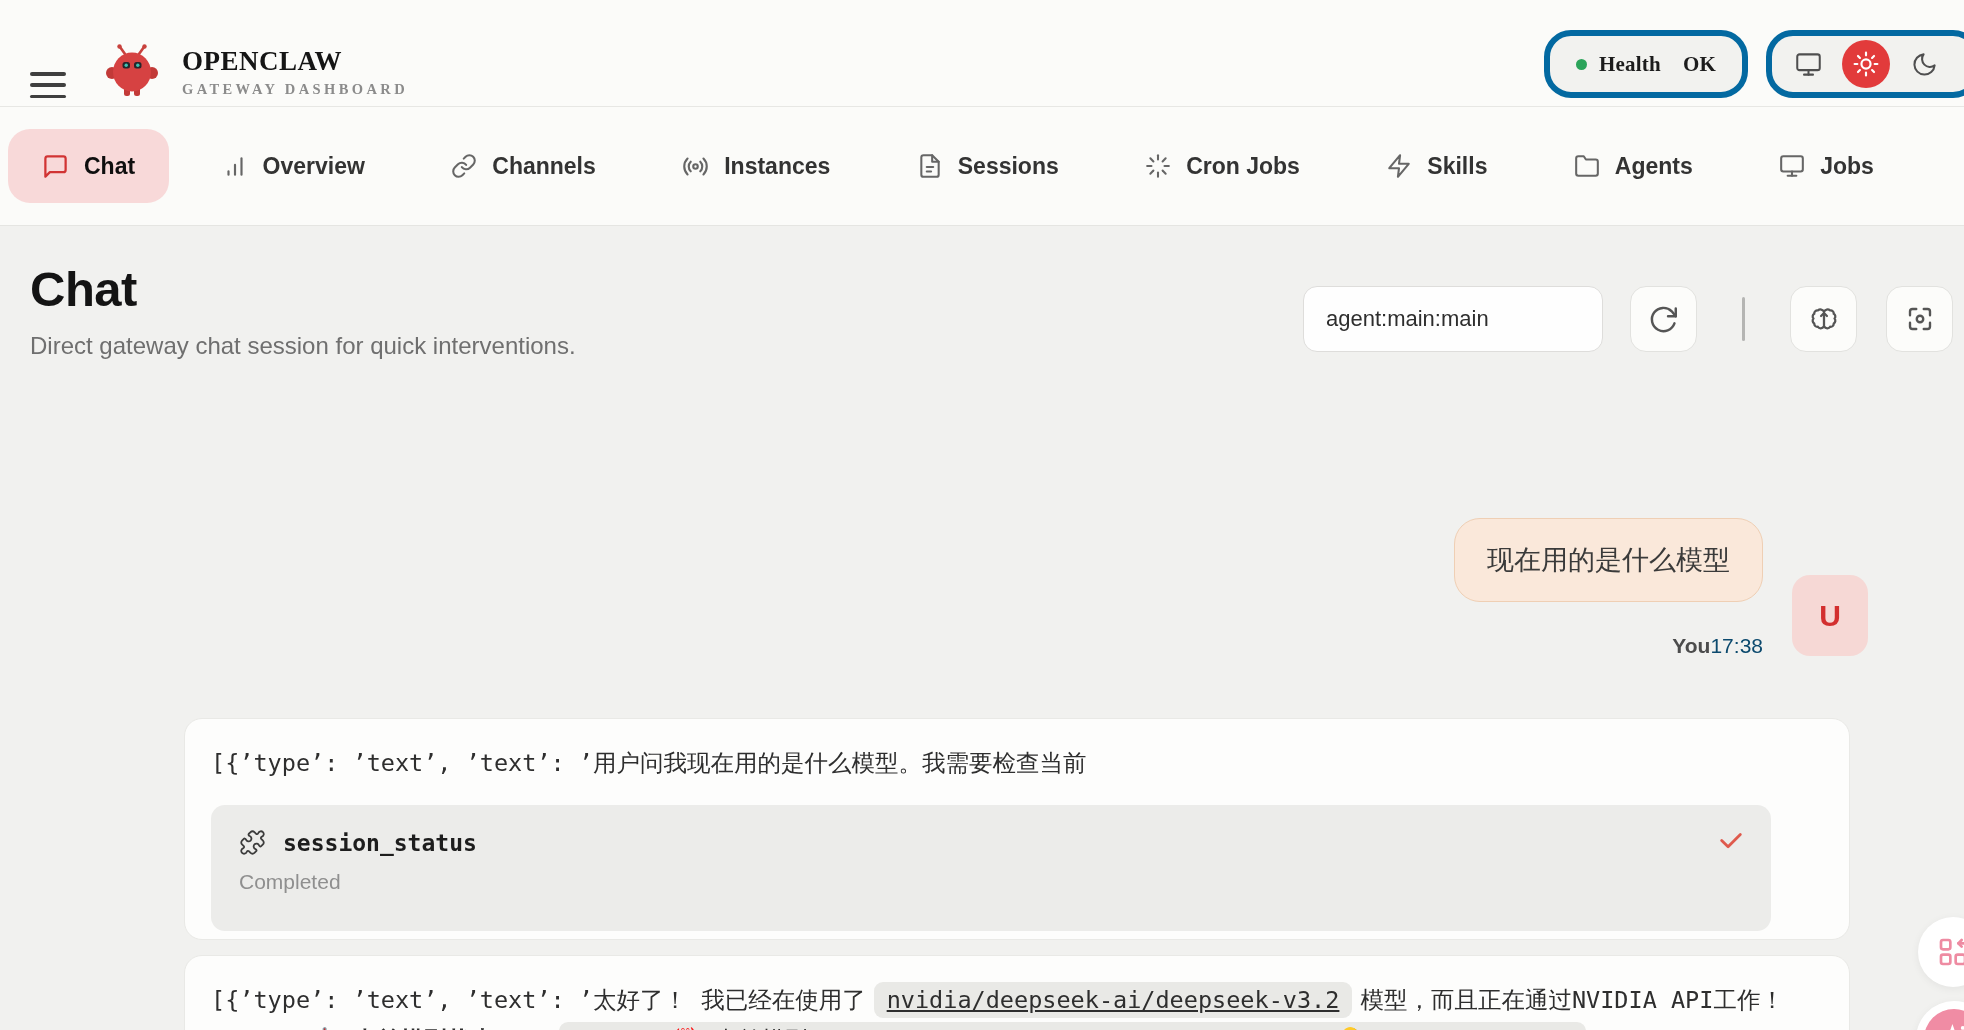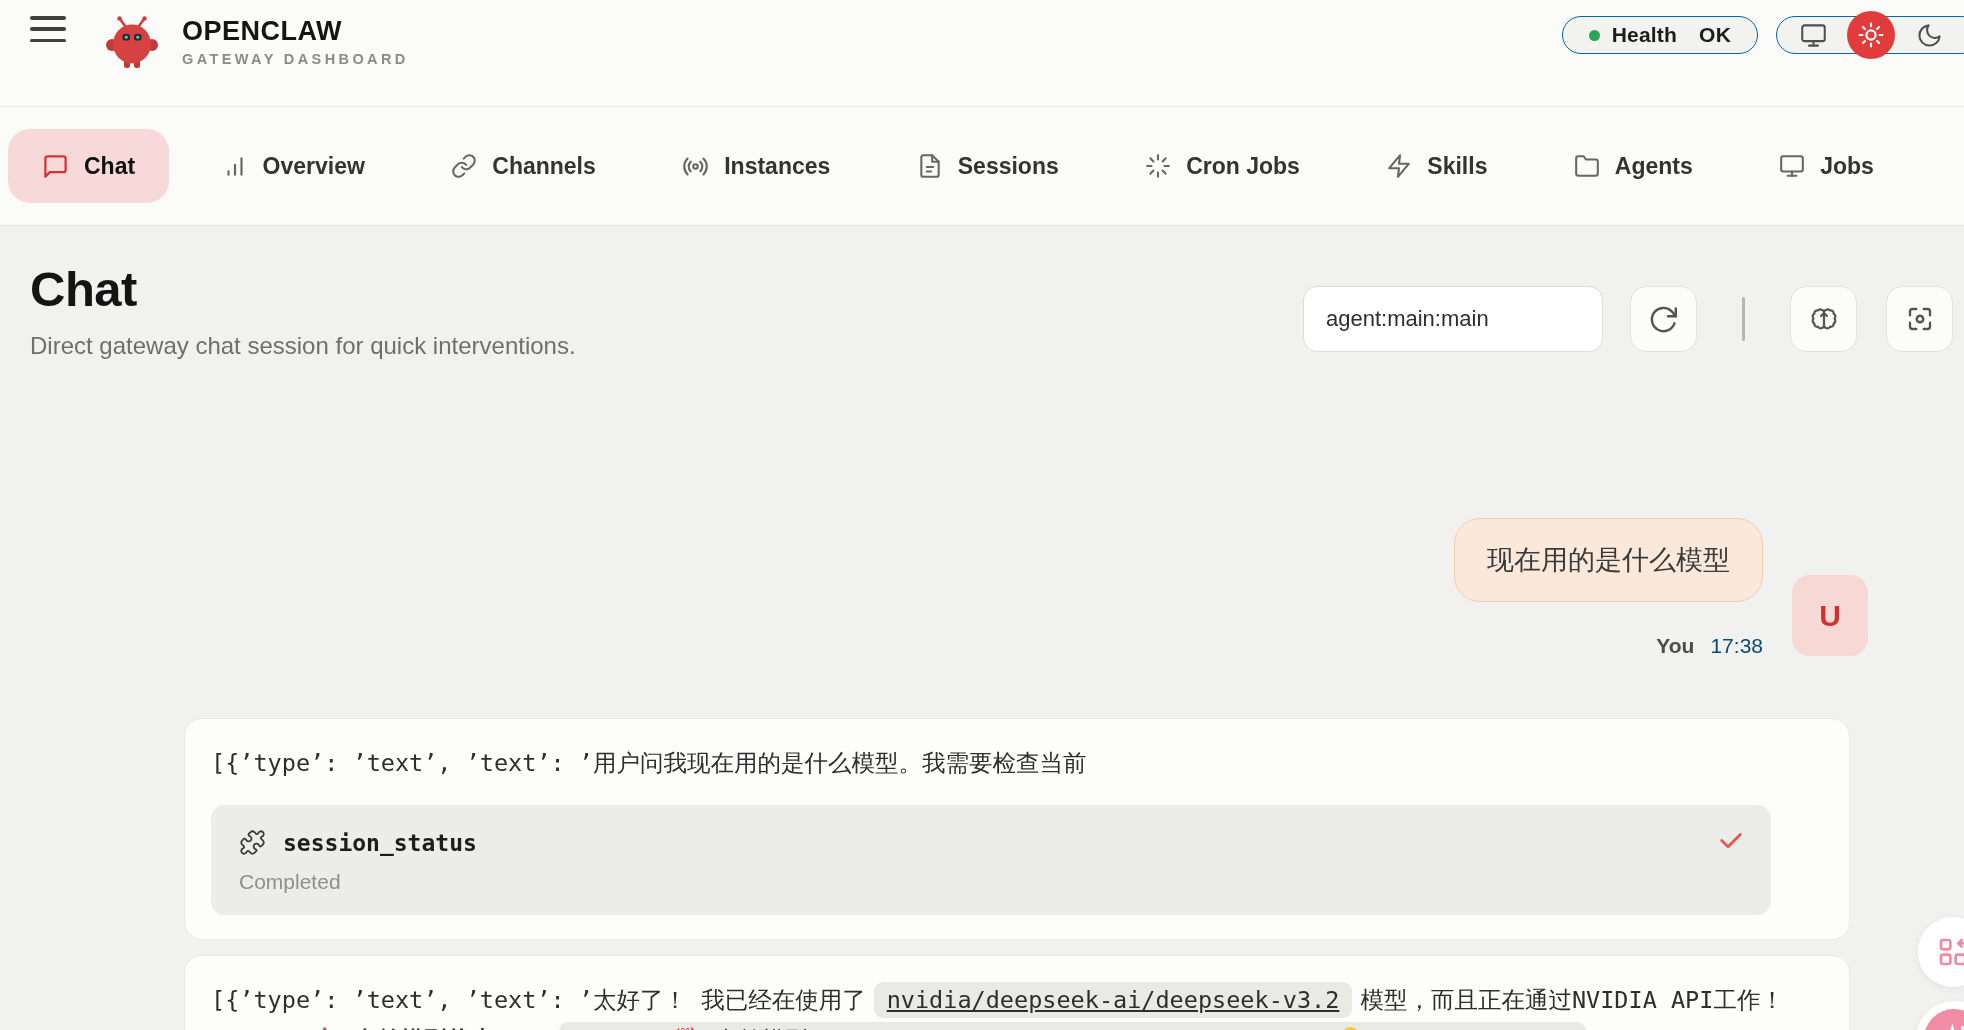--- a/index.html
+++ b/index.html
@@ -1,29 +1,29 @@
 <!DOCTYPE html>
 <html><head>
 <meta charset="utf-8">
 <style>
   * { margin:0; padding:0; box-sizing:border-box; }
   html,body { width:1964px; height:1030px; overflow:hidden;
     font-family:"Liberation Sans","DejaVu Sans",sans-serif; background:#f1f1ef; position:relative; }
 
   
   .header { height:107px; background:#fbfbf9; border-bottom:1px solid #e7e7e4;
-    display:flex; align-items:flex-start; padding:16px 30px; }
+    display:flex; align-items:flex-end; padding:8px 30px;font-family:Liberation Serif, serif; }
   .hamburger { width:36px; height:26px; display:flex; flex-direction:column; justify-content:space-between; cursor:pointer; }
   .hamburger span { display:block; height:3.5px; border-radius:2px; background:#3f3f3f; }
   .logo { margin-left:38px; }
   .brand { margin-left:20px; }
   .brand-title { font-size:27px; font-weight:800; letter-spacing:0.5px; color:#151515; }
   .brand-sub { margin-top:4px; font-size:14.5px; font-weight:700; letter-spacing:3.4px; color:#8b8b8b; }
   .header-spacer { flex:1; }
-  .pill { height:38px; border-radius:27px; background:#f2f2ef; border:1px solid #0369a1;
+  .pill { height:68px; border-radius:27px; background:#f2f2ef; border:6px solid #0369a1;
     display:flex; align-items:center; }
   .health-pill { padding:0 26px; gap:12px; }
   .health-dot { width:11px; height:11px; border-radius:50%; background:#2ca45a; }
   .health-text { font-size:21px; font-weight:700; color:#1c1c1c; letter-spacing:0.2px; }
   .health-ok { margin-left:10px; }
   .theme-pill { margin-left:18px; margin-right:-46px; padding:0 26px 0 12px; gap:10px; }
   .theme-btn { width:48px; height:48px; border-radius:50%; display:flex; align-items:center; justify-content:center;
     color:#4f4f4f; cursor:pointer; background:transparent; border:none; }
   .theme-btn.active { background:#e23b3b; color:#ffffff; }
 
@@ -51,37 +51,37 @@
   .btn-refresh { margin-left:27px; }
   .v-divider { width:3px; height:44px; border-radius:2px; background:#b5b5b3; margin:0 45px; }
   .btn-brain { }
   .btn-focus { margin-left:29px; }
 
   
   .user-group { position:absolute; top:290px; right:96px; display:flex; align-items:flex-start; }
   .user-col { display:flex; flex-direction:column; align-items:flex-end; }
   .user-bubble { height:84px; border-radius:26px; background:#fae8da; border:1.5px solid #efcfb4;
     display:flex; align-items:center; padding:0 32px; font-size:27px; color:#3a3a3a; white-space:nowrap; }
-  .user-meta { margin-top:32px; display:flex; gap:16px; align-items:flex-start; }
+  .user-meta { margin-top:32px; display:flex; align-items:flex-start; }
   .meta-author { font-size:21px; font-weight:700; color:#4c4c4c; }
   .meta-time { font-size:21px; color:#0c4a6e; }
   .user-avatar { width:76px; height:81px; margin-left:29px; margin-top:57px; border-radius:18px;
     background:#f6d8d5; display:flex; align-items:center; justify-content:center;
     font-size:30px; font-weight:700; color:#d32f2f; }
 
   .ai-card { position:absolute; left:184px; width:1666px; background:#fdfdfc; border:1px solid #e9e9e6;
     border-radius:18px; padding:24px 28px 28px 26px; }
   .card-1 { top:490px; height:222px; }
   .card-2 { top:727px; height:420px; }
   .ai-text { font-family:"DejaVu Sans Mono","Liberation Mono",monospace; font-size:23.5px; color:#2e2e2e;
     line-height:40px; white-space:nowrap; overflow:hidden; }
   .seg-code { background:#e9e9e6; border-radius:9px; padding:4px 13px; margin:0 8px;text-decoration:underline; }
   .seg-bold { font-weight:bold; }
 
-  .tool-card { margin-top:22px; margin-right:50px; height:110px; background:#ececea; border-radius:14px;
+  .tool-card { margin-top:22px; margin-right:50px; height:126px; background:#ececea; border-radius:14px;
     padding:24px 28px 0 28px; position:relative; }
   .tool-head { display:flex; align-items:center; gap:17px; color:#3c3c3c; }
   .tool-name { font-family:"DejaVu Sans Mono","Liberation Mono",monospace; font-size:23px; font-weight:700; color:#1d1d1d; }
   .tool-status { margin-top:14px; font-size:21px; color:#8f8f8f; }
   .tool-check { position:absolute; right:26px; top:22px; color:#df5a4d; }
 
   
   .float-btn { position:absolute; border-radius:50%; background:#ffffff; display:flex;
     align-items:center; justify-content:center; box-shadow:0 2px 8px rgba(0,0,0,0.06); cursor:pointer; }
   .float-top { width:70px; height:70px; top:689px; right:-24px; color:#ee8ba2; }

